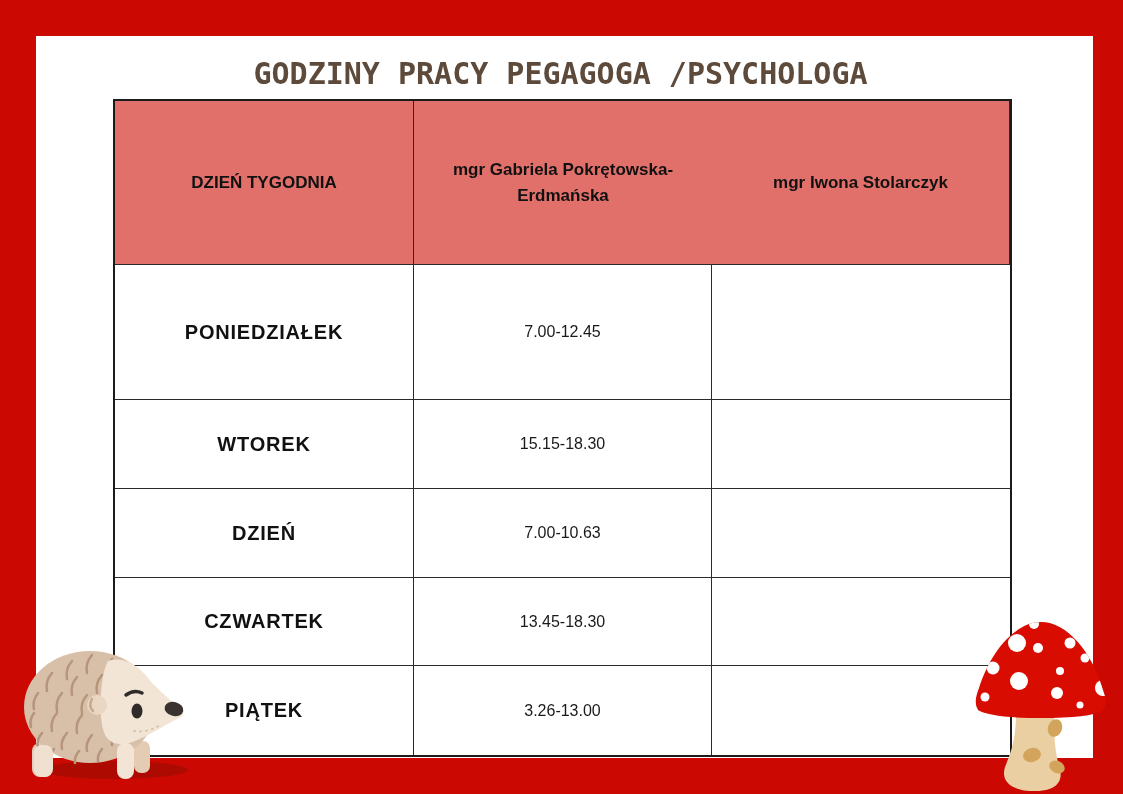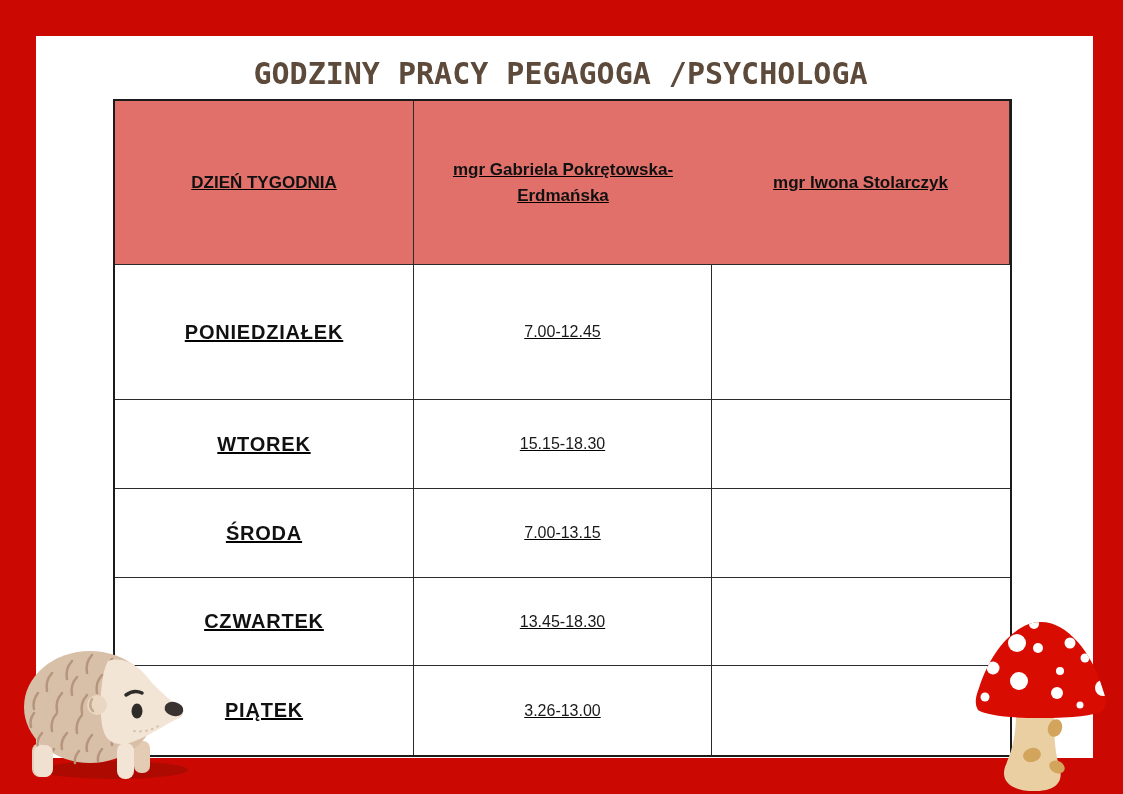--- a/index.html
+++ b/index.html
@@ -5,21 +5,21 @@
   html,body{margin:0;padding:0;background:#888;}
   .page{position:relative;width:1123px;height:794px;background:#cb0801;overflow:hidden;
         font-family:"Liberation Sans",sans-serif;}
   .content{position:absolute;left:36px;top:36px;width:1057px;height:722px;background:#ffffff;}
   .title{position:absolute;left:113px;top:56px;width:895px;text-align:center;
          font-family:"DejaVu Sans Mono",monospace;font-weight:bold;font-size:30px;
          color:#5d4a3a;letter-spacing:0px;white-space:nowrap;}
   .schedule{position:absolute;left:113px;top:99px;width:895px;height:654px;
             display:grid;grid-template-columns:299px 298px 298px;
             grid-template-rows:164px 135px 89px 89px 88px 89px;
-            border:2px solid #1b1b1b;box-sizing:content-box;background:#fff;text-decoration:underline;}
+            border:2px solid #1b1b1b;box-sizing:content-box;background:#fff;}
   .cell{display:flex;align-items:center;justify-content:center;text-align:center;
         border-right:1.5px solid #2b2b2b;border-bottom:1.5px solid #2b2b2b;
         padding:6px 18px;box-sizing:border-box;color:#111;}
   .cell.last-col{border-right:none;}
   .cell.last-row{border-bottom:none;}
   .cell.header{background:#e1706a;font-weight:bold;font-size:17px;line-height:1.5;}
   .cell.day{font-weight:bold;font-size:20px;letter-spacing:0.8px;}
   .cell.hours{font-size:16px;color:#1a1a1a;}
   .deco{position:absolute;z-index:5;}
   .deco.hedgehog{left:22px;top:643px;width:185px;height:138px;}
@@ -40,22 +40,22 @@
     <div class="cell header">mgr Iwona Stolarczyk</div>
 
     <div class="cell day">PONIEDZIAŁEK</div>
     <div class="cell hours">7.00-12.45</div>
     <div class="cell hours last-col"></div>
 
     <div class="cell day">WTOREK</div>
     <div class="cell hours">15.15-18.30</div>
     <div class="cell hours last-col"></div>
 
-    <div class="cell day">ŚRODA</div>
-    <div class="cell hours">7.00-13.15</div>
+    <div class="cell day">DZIEŃ</div>
+    <div class="cell hours">7.00-10.63</div>
     <div class="cell hours last-col"></div>
 
     <div class="cell day">CZWARTEK</div>
     <div class="cell hours">13.45-18.30</div>
     <div class="cell hours last-col"></div>
 
     <div class="cell day last-row">PIĄTEK</div>
     <div class="cell hours last-row">3.26-13.00</div>
     <div class="cell hours last-col last-row"></div>
   </div>

